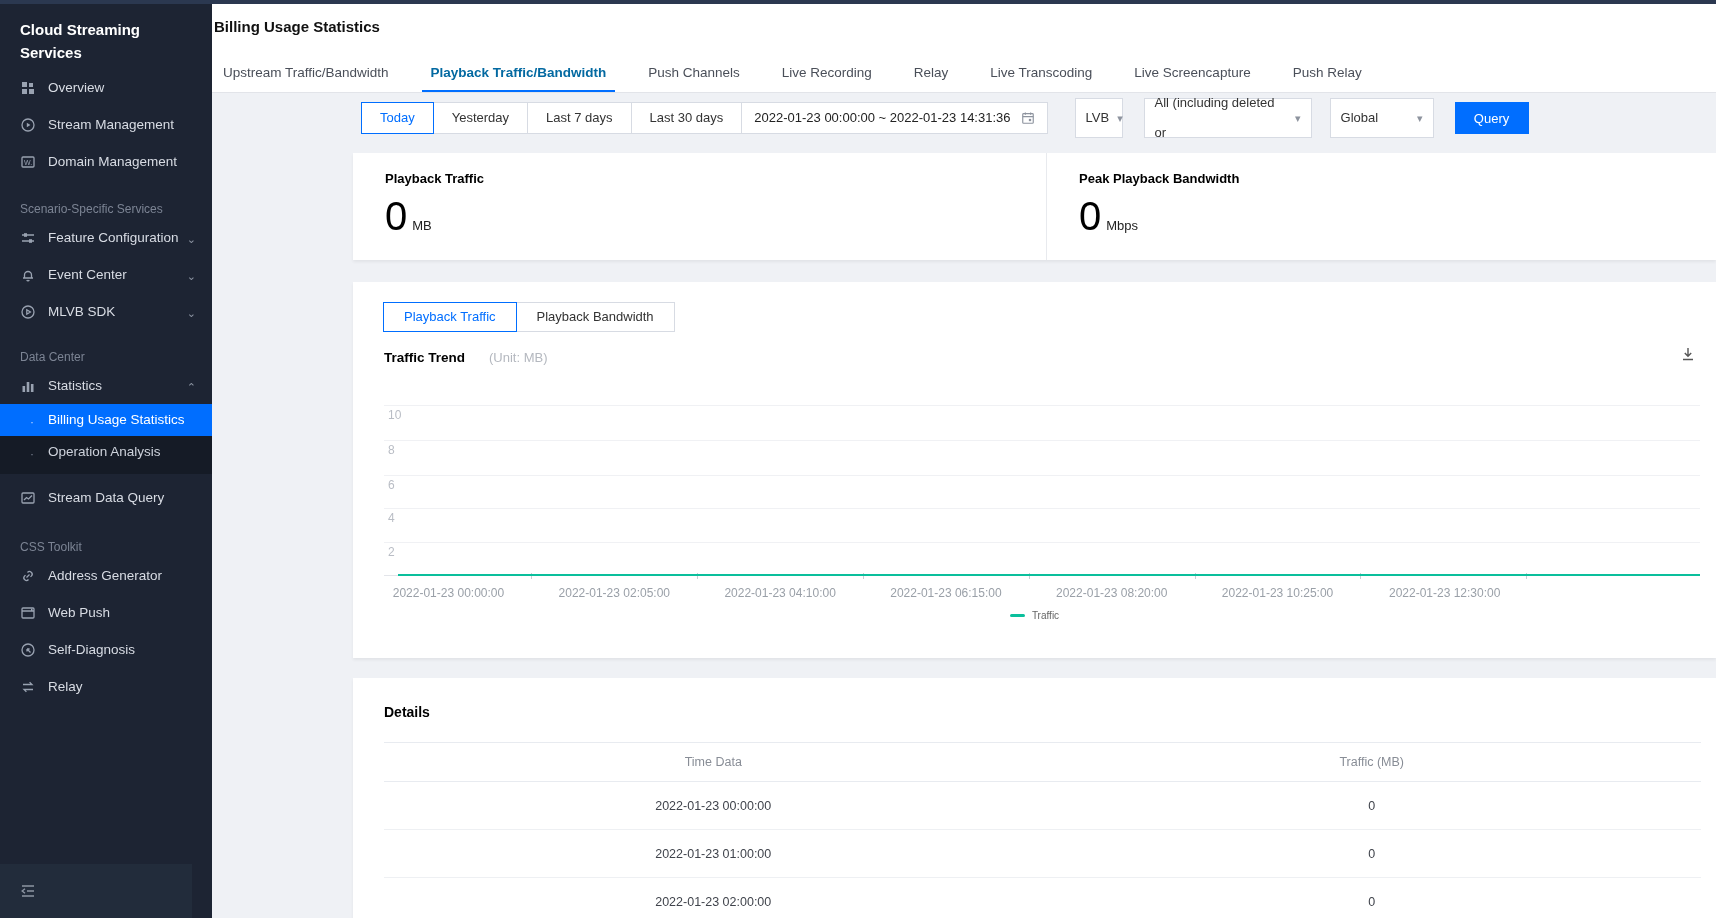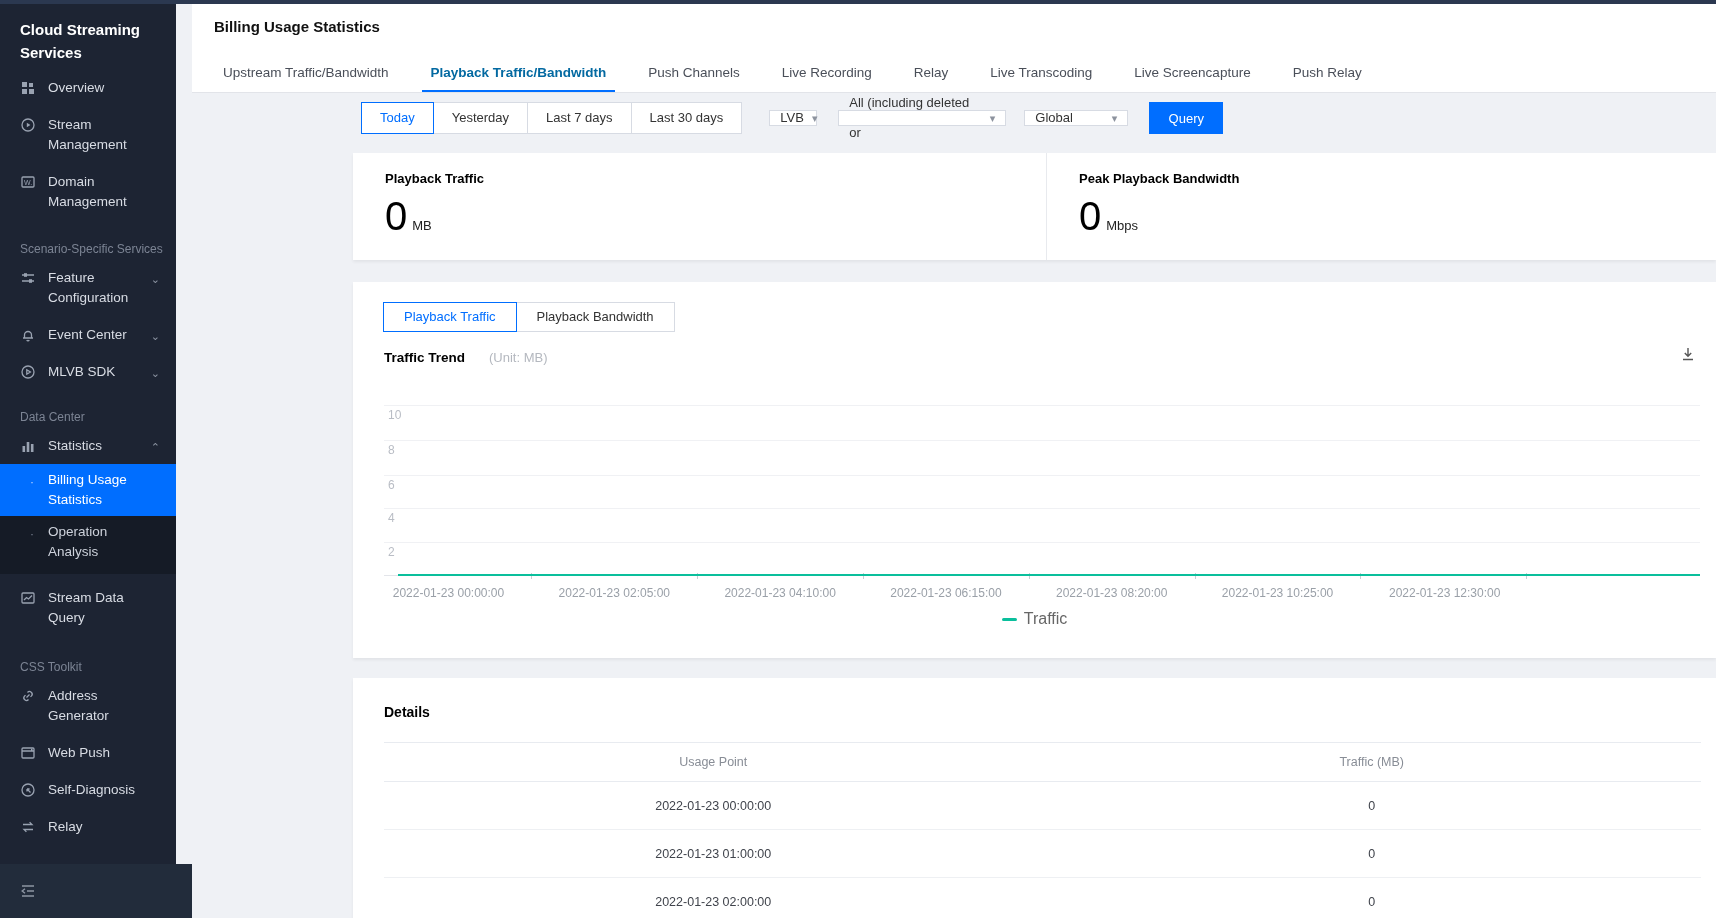--- a/index.html
+++ b/index.html
@@ -3,21 +3,21 @@
 <meta charset="utf-8">
 <style>
   * { margin:0; padding:0; box-sizing:border-box; }
   html,body { width:1716px; height:918px; overflow:hidden;
     font-family:"Liberation Sans","DejaVu Sans",sans-serif; background:#eff1f5; }
 
   
   .top-strip { position:absolute; left:0; top:0; width:1716px; height:4px; background:#2b3850; z-index:50; }
 
   
-  .sidebar { position:absolute; left:0; top:0; width:176px; height:918px; background:#1d2433; color:#dfe3ea; z-index:40; }
+  .sidebar { position:absolute; left:0; top:0; width:212px; height:918px; background:#1d2433; color:#dfe3ea; z-index:40; }
   .sb-title { padding:18px 20px 0 20px; font-size:15px; font-weight:bold; color:#ffffff; line-height:23px; }
   .sb-group-label { margin:0 8px 0 20px; font-size:12px; color:#7c8494; }
   .sb-item { position:relative; display:flex; align-items:flex-start; padding:0 20px 0 20px; font-size:13.5px; line-height:20px; color:#d8dce4; cursor:pointer; }
   .sb-item .sb-icon { width:16px; height:16px; margin-right:12px; flex:0 0 16px; margin-top:2px; }
   .sb-item .sb-label { flex:1; }
   .sb-item .sb-chevron { position:absolute; right:16px; top:1px; font-size:11px; color:#8d95a3; }
   .sb-icon svg { width:16px; height:16px; stroke:#99a2b1; fill:none; stroke-width:1.3; }
   .sb-icon svg .fill { fill:#99a2b1; stroke:none; }
   .submenu { background:#151b26; margin-top:8px; padding-bottom:6px; }
   .sub-item { position:relative; padding:6px 18px 6px 48px; font-size:13.5px; line-height:20px; color:#cdd2db; cursor:pointer; }
@@ -43,21 +43,21 @@
   .tab { padding:0 9px 12px 9px; font-size:13.5px; color:#4a4f59; cursor:pointer; }
   .tab.active { color:#0369a1; font-weight:bold; border-bottom:2px solid #006eff; padding-bottom:10px; }
 
   
   .filter-row { position:absolute; left:169px; top:102px; display:flex; align-items:center; height:32px; }
   .seg-btn { height:32px; line-height:30px; padding:0 18px; background:#fff; border:1px solid #d7dbe3; font-size:13px; color:#333; margin-left:-1px; cursor:pointer; }
   .seg-btn.first { margin-left:0; }
   .seg-btn.active { border-color:#006eff; color:#006eff; z-index:2; position:relative; }
   .date-box { height:32px; line-height:30px; background:#fff; border:1px solid #d7dbe3; margin-left:-1px; padding:0 12px; font-size:13px; color:#222; display:flex; align-items:center; gap:10px; cursor:pointer; }
   .date-box svg { width:14px; height:14px; stroke:#8d939e; fill:none; stroke-width:1.3; }
-  .select { height:16px; line-height:30px; background:#fff; border:1px solid #d7dbe3; font-size:13px; color:#333; padding:0 10px; display:flex; align-items:center; justify-content:space-between; cursor:pointer; }
+  .select { height:40px; line-height:30px; background:#fff; border:1px solid #d7dbe3; font-size:13px; color:#333; padding:0 10px; display:flex; align-items:center; justify-content:space-between; cursor:pointer; }
   .select .caret { color:#8d939e; font-size:11px; margin-left:8px; }
   .sel-product { width:48px; margin-left:27px; }
   .sel-domain  { width:168px; margin-left:21px; }
   .sel-region  { width:104px; margin-left:18px; }
   .query-btn { height:32px; width:74px; margin-left:21px; background:#006eff; color:#fff; border:none; font-size:13px; cursor:pointer; }
 
   
   .card { position:absolute; left:161px; background:#ffffff; box-shadow:0 2px 3px rgba(0,0,0,0.06); }
   .stats-card { top:153px; width:1363px; height:107px; display:flex; }
   .stat-cell { padding:18px 0 0 32px; }
@@ -82,21 +82,21 @@
   .gl-0{top:15px;} .gl-1{top:50px;} .gl-2{top:85px;} .gl-3{top:118px;} .gl-4{top:152px;}
   .ytick { position:absolute; left:4px; font-size:12px; color:#b9bdc5;text-align:right; }
   .yt-0{top:18px;} .yt-1{top:53px;} .yt-2{top:88px;} .yt-3{top:121px;} .yt-4{top:155px;}
   .baseline { position:absolute; left:0; right:0; top:185px; height:1px; background:#e3e5ea; }
   .series-line { position:absolute; left:14px; right:0; top:184px; height:2px; background:#0abf9c; }
   .btick { position:absolute; top:183px; width:1px; height:6px; background:#c9ccd3; }
   .xlabels { position:absolute; left:31px; right:16px; top:304px; height:16px; }
   .xlabel { position:absolute; transform:translateX(-50%); font-size:12px; color:#9aa0a8; white-space:nowrap; }
   .legend { position:absolute; left:0; right:0; top:328px; display:flex; justify-content:center; align-items:center; gap:7px; cursor:pointer; }
   .legend-dash { width:15px; height:3px; border-radius:2px; background:#0abf9c; }
-  .legend-label { font-size:16px; color:#666; }
+  .legend-label { font-size:10px; color:#666; }
 
   .details-card { top:678px; width:1363px; height:400px; }
   .details-title { position:absolute; left:31px; top:26px; font-size:14px; font-weight:bold; color:#000; }
   .dtable { position:absolute; left:31px; top:64px; right:15px; }
   .dt-header { display:flex; height:40px; align-items:center; border-top:1px solid #e8ebf0; border-bottom:1px solid #e8ebf0; }
   .dt-row { display:flex; height:48px; align-items:center; border-bottom:1px solid #eef0f3; }
   .dt-c { width:50%; text-align:center; font-size:12.5px; }
   .dt-header .dt-c { color:#888d96; }
   .dt-row .dt-c { color:#40444c; }
 </style>
@@ -262,20 +262,28 @@
       <div class="tab">Live Screencapture</div>
       <div class="tab">Push Relay</div>
     </div>
   </div>
 
   <div class="filter-row">
     <button class="seg-btn first active">Today</button>
     <button class="seg-btn">Yesterday</button>
     <button class="seg-btn">Last 7 days</button>
     <button class="seg-btn">Last 30 days</button>
+    <div class="date-box">
+      <span>2022-01-23 00:00:00 ~ 2022-01-23 14:31:36</span>
+      <svg viewBox="0 0 16 16">
+          <rect x="2" y="3" width="12" height="11" rx="1"></rect>
+          <path d="M2 6.5 h12 M5 1.8 v2.4 M11 1.8 v2.4"></path>
+          <rect x="9" y="9" width="2.6" height="2.6" fill="#8d939e" stroke="none"></rect>
+        </svg>
+    </div>
     <div class="select sel-product">
       <span>LVB</span>
       <span class="caret">▾</span>
     </div>
     <div class="select sel-domain">
       <span>All (including deleted or</span>
       <span class="caret">▾</span>
     </div>
     <div class="select sel-region">
       <span>Global</span>
@@ -342,21 +350,21 @@
     <div class="legend">
       <span class="legend-dash"></span>
       <span class="legend-label">Traffic</span>
     </div>
   </div>
 
   <div class="card details-card">
     <div class="details-title">Details</div>
     <div class="dtable">
       <div class="dt-header">
-        <div class="dt-c">Usage Point</div>
+        <div class="dt-c">Time Data</div>
         <div class="dt-c">Traffic (MB)</div>
       </div>
       <div class="dt-row">
         <div class="dt-c">2022-01-23 00:00:00</div>
         <div class="dt-c">0</div>
       </div>
       <div class="dt-row">
         <div class="dt-c">2022-01-23 01:00:00</div>
         <div class="dt-c">0</div>
       </div>

